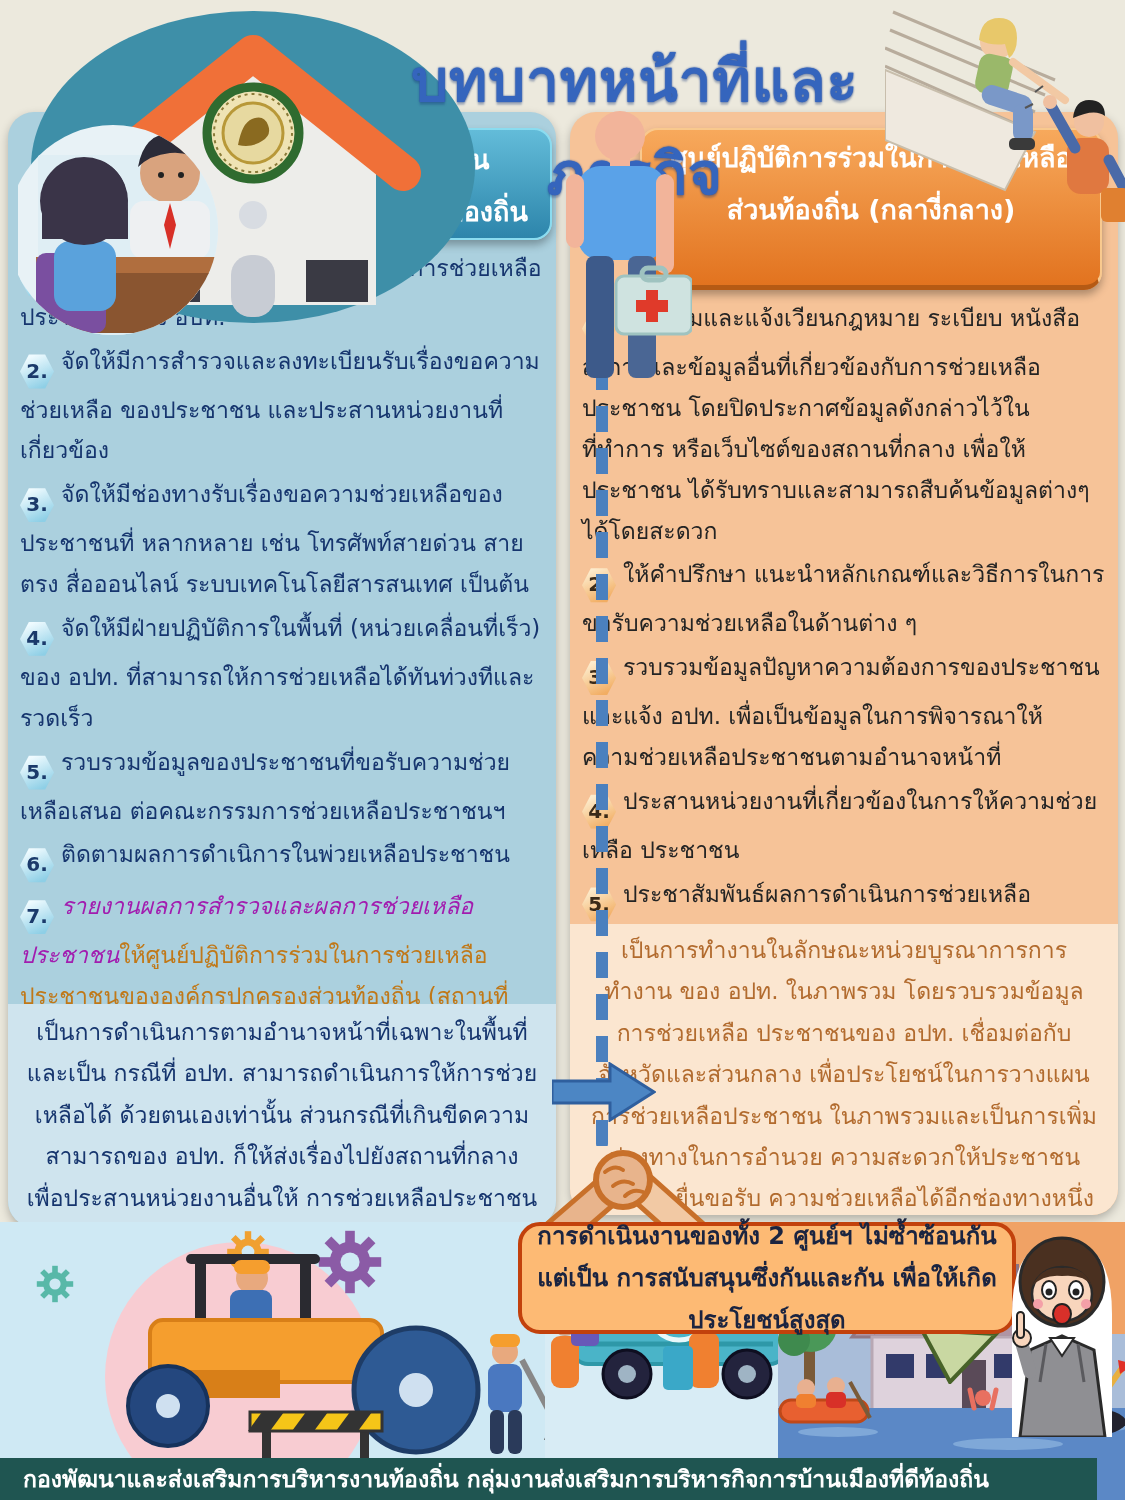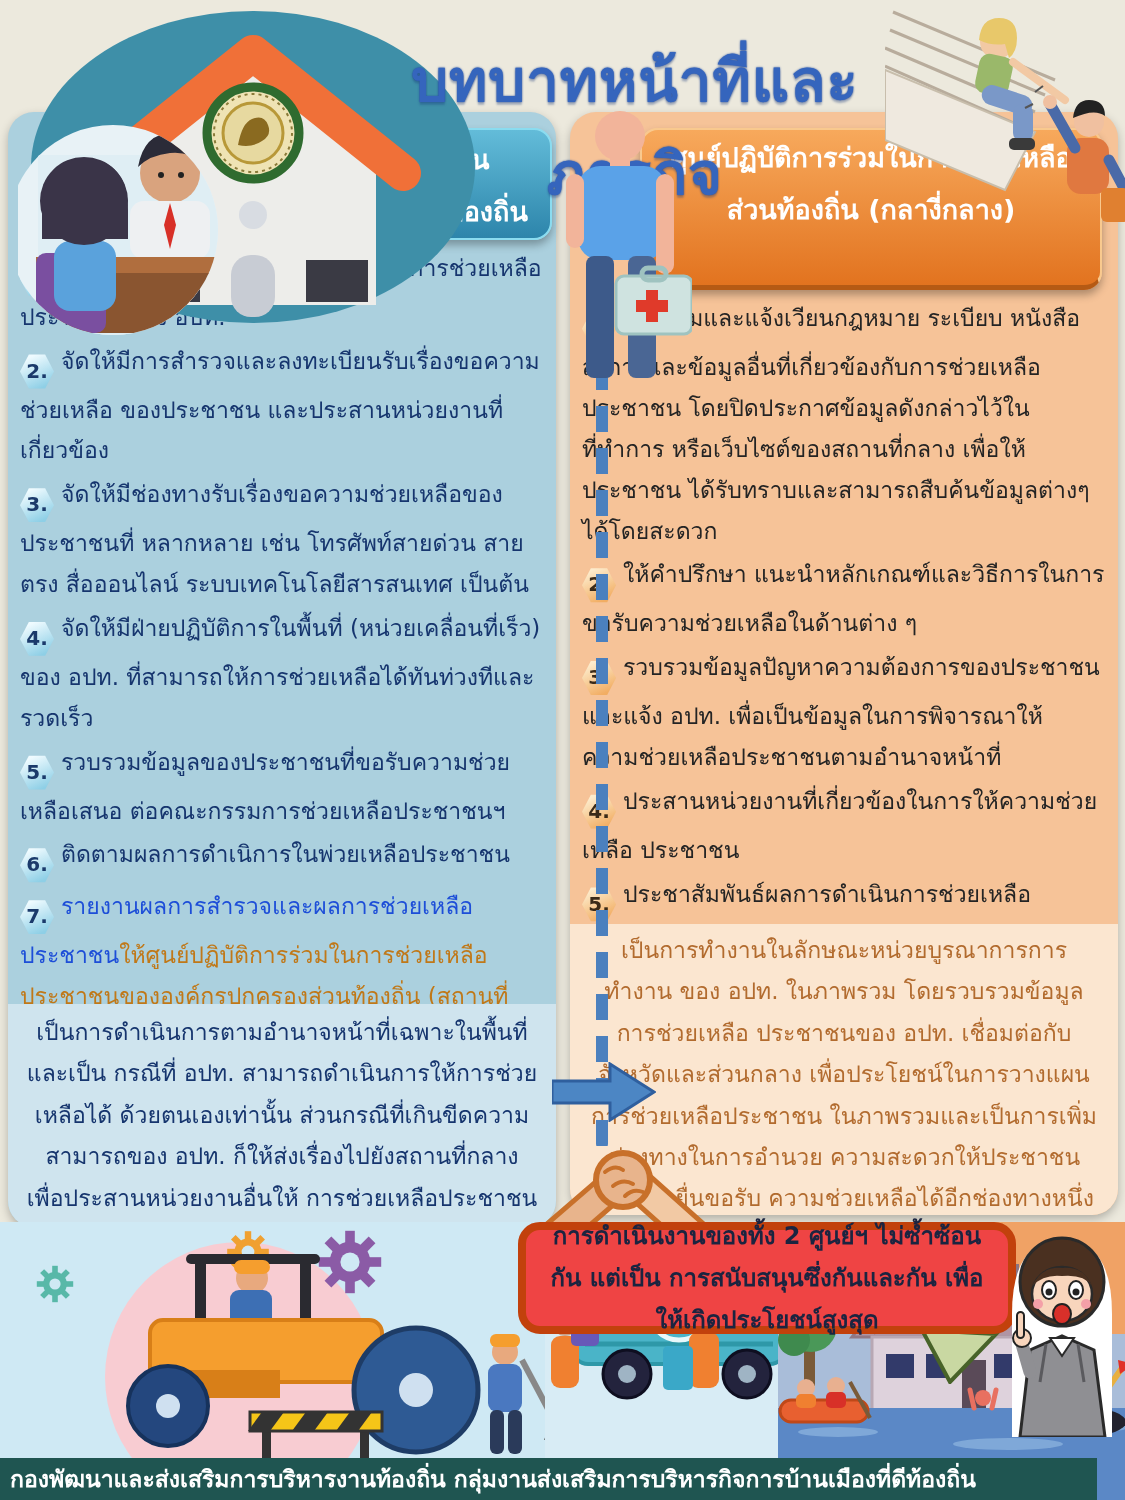--- a/index.html
+++ b/index.html
@@ -23,21 +23,21 @@
             border:2px solid #8adcf0;font-size:27px;line-height:52px;padding-top:4px;box-sizing:border-box;}
   .hdr-right{left:70px;top:16px;width:462px;height:162px;background:linear-gradient(180deg,#f7a95c,#e2731f);
              border:2px solid #f9c98e;border-bottom:5px solid #b55a14;font-size:27px;line-height:52px;padding-top:2px;box-sizing:border-box;}
 
   
   .list{position:absolute;left:12px;right:12px;}
   .list-left{top:136px;color:#16356e;}
   .list-right{top:186px;color:#242424;}
   .li{margin:0 0 3px 0;font-size:23px;line-height:1.78;}
   .t-orange{color:#c07818;}
-  .t-navy{color:#1d4ed8;}
+  .t-navy{color:#a21caf;font-style:italic;}
   .red-note{margin:2px 0 0 0;font-size:23px;line-height:1.78;color:#c41a1a;font-weight:600;}
 
   .hex{display:inline-flex;width:34px;height:36px;align-items:center;justify-content:center;
        clip-path:polygon(26% 3%,74% 3%,100% 50%,74% 97%,26% 97%,0% 50%);
        margin-right:7px;vertical-align:-9px;filter:drop-shadow(0 2px 1px rgba(0,0,0,.3));}
   .hex b{font-size:20px;font-weight:700;}
   .hex-l{background:linear-gradient(155deg,#effbff 15%,#8ecfe6 85%);}
   .hex-l b{color:#1b3a6b;}
   .hex-r{background:linear-gradient(155deg,#fdeccd 15%,#f2ad62 85%);}
   .hex-r b{color:#3a2a18;}
@@ -47,28 +47,28 @@
                 text-align:center;padding:8px 18px;box-sizing:border-box;}
   .summary-right{position:absolute;left:0;right:0;top:812px;height:291px;background:#fbe6d0;
                  border-radius:0 0 26px 26px;color:#b26b2e;font-size:23px;line-height:1.8;
                  text-align:center;padding:6px 20px;box-sizing:border-box;}
 
   
   .divider{left:596px;top:238px;width:12px;height:912px;z-index:2;
            background:repeating-linear-gradient(180deg,#4b80be 0 26px,transparent 26px 42px);border-radius:6px;}
 
   
-  .bubble{left:518px;top:1222px;width:498px;height:112px;background:#ef4444;border:8px solid #c2410c;
+  .bubble{left:518px;top:1222px;width:498px;height:112px;background:#fdba74;border:4px solid #c2410c;
           border-radius:22px;z-index:6;display:flex;align-items:center;justify-content:center;
           text-align:center;font-size:24px;font-weight:800;color:#1b2440;line-height:1.75;padding:4px 14px;box-sizing:border-box;}
   .bubble-tail{left:920px;top:1328px;z-index:5;}
 
   
   .footer{left:0;top:1458px;width:1097px;height:42px;background:#1f5551;color:#ffffff;
-          font-size:23px;font-weight:700;line-height:42px;padding-left:10px;box-sizing:border-box;z-index:7;}
+          font-size:23px;font-weight:700;line-height:42px;padding-left:23px;box-sizing:border-box;z-index:7;}
   .footer-water{left:1097px;top:1458px;width:28px;height:42px;background:#5b88c6;z-index:6;}
 
   .collage{left:0;top:1222px;width:1125px;height:238px;z-index:1;}
 </style>
 </head>
 <body>
 
 <div class="page">
 
   <svg class="abs" style="left:18px;top:5px;z-index:2" width="470" height="330" viewBox="0 0 470 330">

